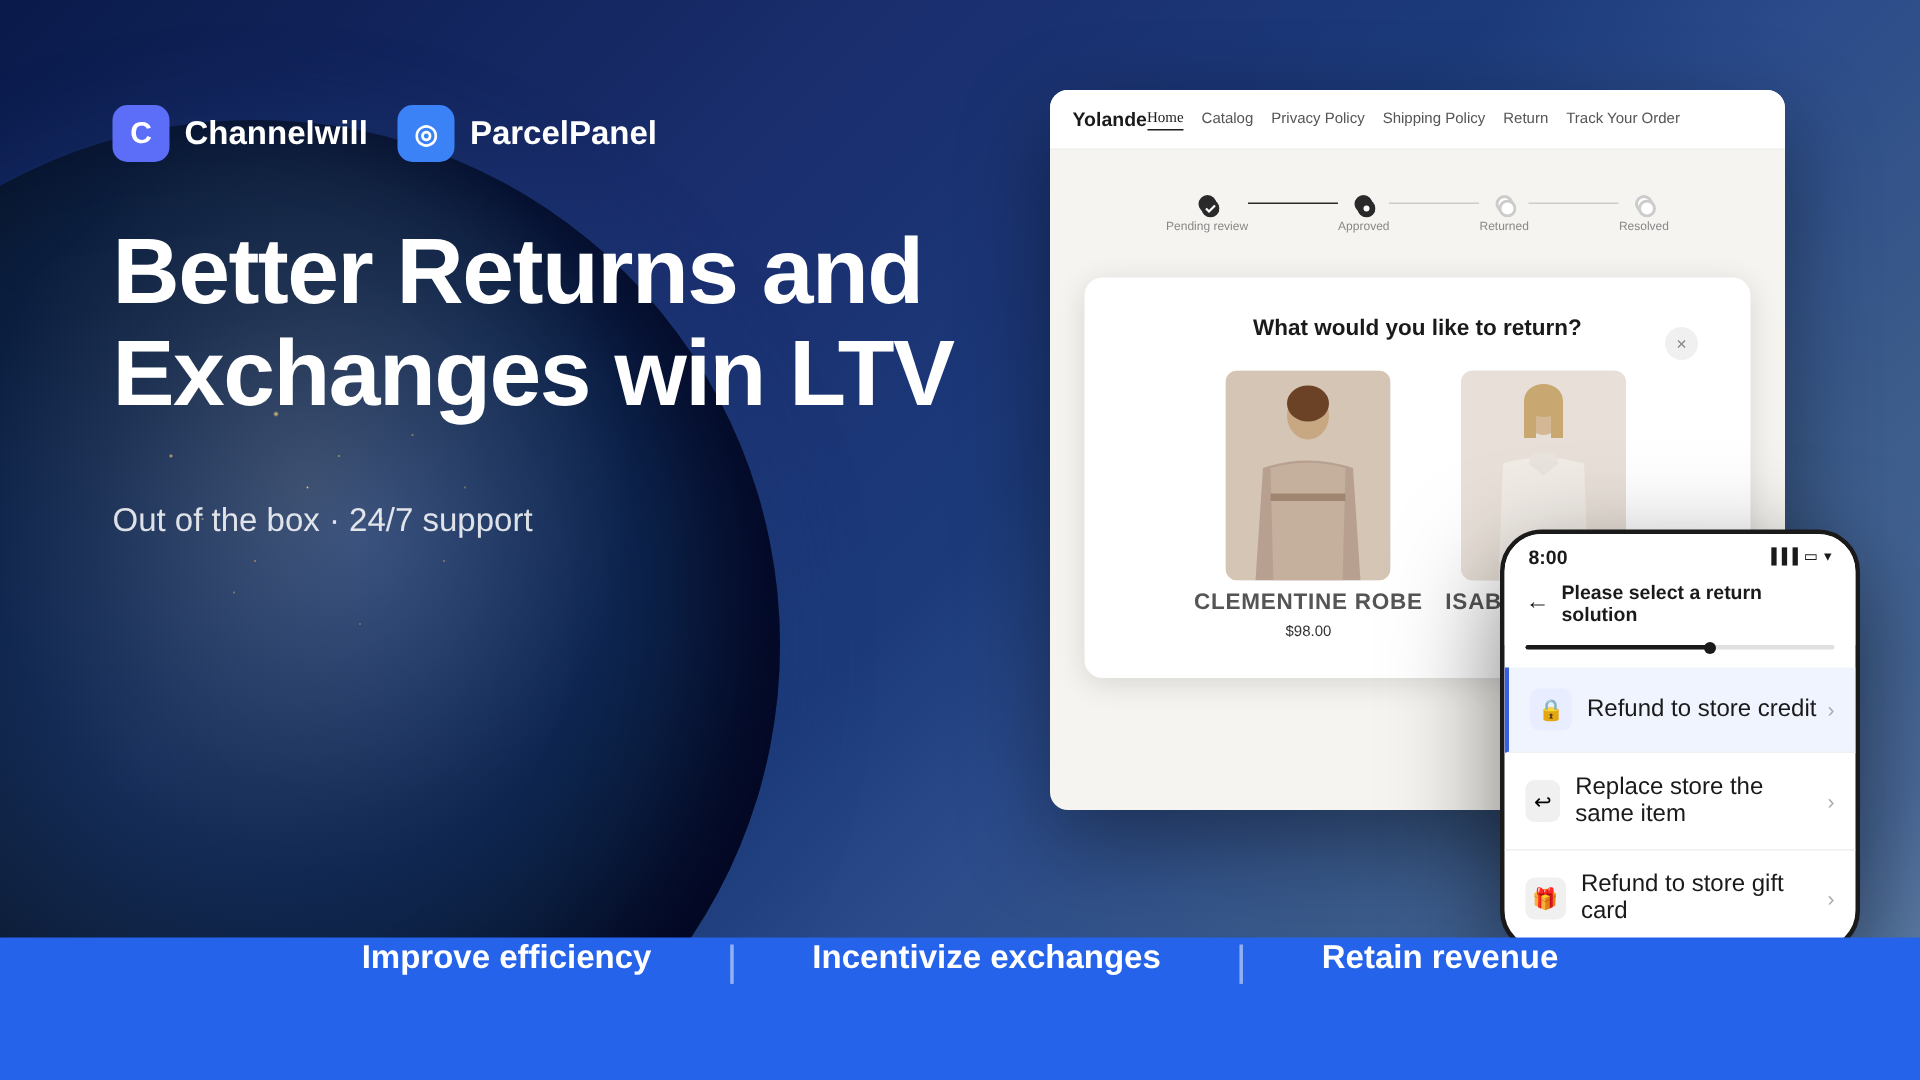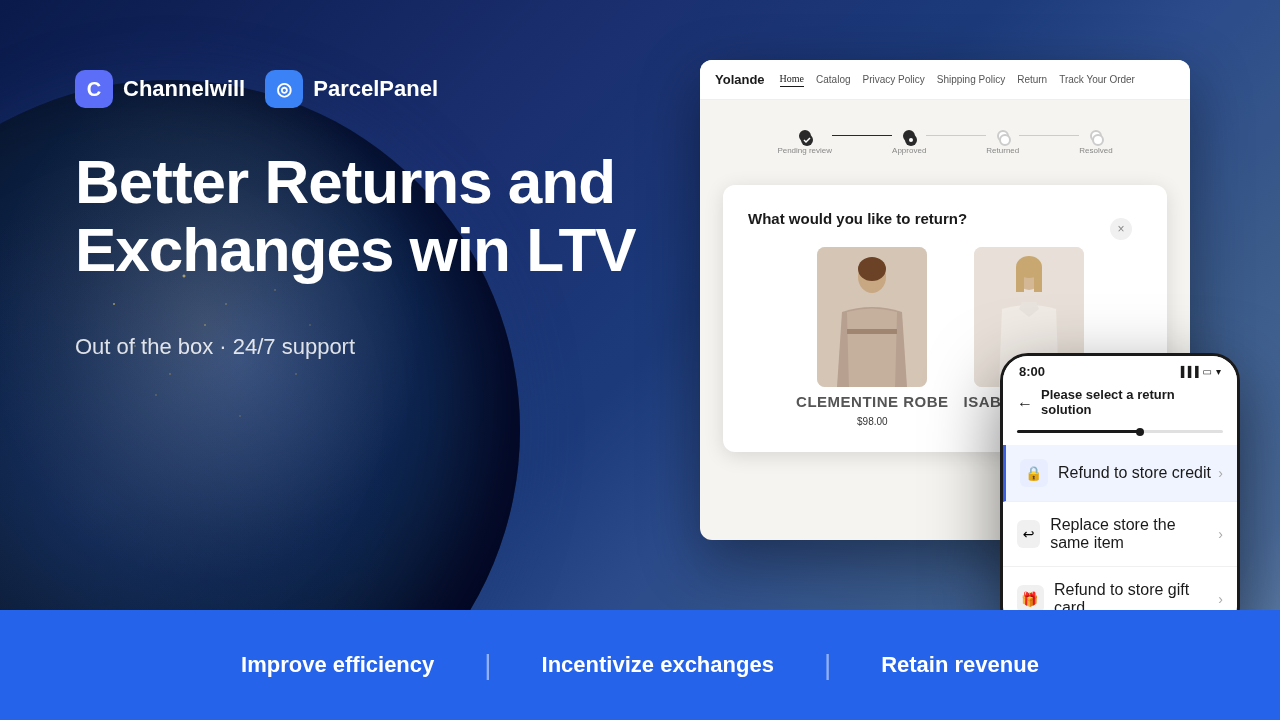--- a/index.html
+++ b/index.html
@@ -165,21 +165,20 @@
       box-shadow: 0 20px 60px rgba(0,0,0,0.4);
       overflow: hidden;
     }
 
     .browser-nav {
       background: white;
       height: 40px;
       display: flex;
       align-items: center;
       padding: 0 15px;
-      gap: 15px;
       border-bottom: 1px solid #eee;
     }
 
     .browser-store-name {
       font-weight: 600;
       font-size: 13px;
       color: #1a1a1a;
     }
 
     .browser-nav-items {
@@ -270,20 +269,21 @@
 
     
     .return-dialog {
       background: white;
       border-radius: 12px;
       padding: 25px;
       box-shadow: 0 4px 20px rgba(0,0,0,0.12);
     }
 
     .return-dialog-title {
+      text-align: center;
       font-size: 15px;
       font-weight: 700;
       color: #1a1a1a;
       margin-bottom: 20px;
     }
 
     .close-btn {
       position: absolute;
       right: 10px;
       top: 8px;
@@ -463,24 +463,23 @@
       color: #aaa;
       font-size: 14px;
     }
 
     
     .bottom-bar {
       position: absolute;
       bottom: 0;
       left: 0;
       right: 0;
-      height: 110px;
+      height: 95px;
       background: #2563eb;
       display: flex;
-      align-items: center;
       justify-content: center;
       gap: 50px;
       z-index: 20;
     }
 
     .bottom-item {
       color: white;
       font-size: 22px;
       font-weight: 700;
     }

